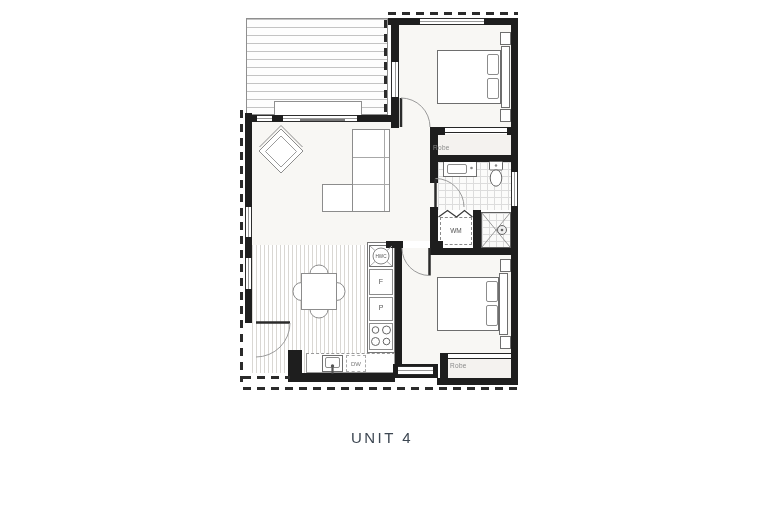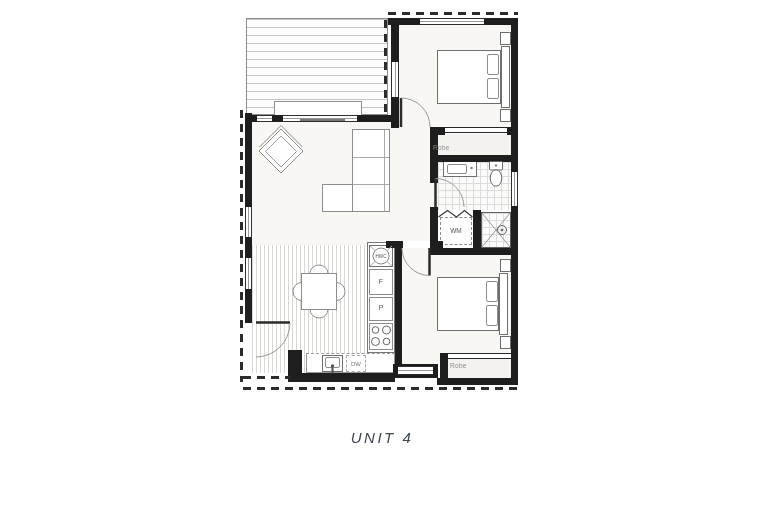--- a/index.html
+++ b/index.html
@@ -178,15 +178,15 @@
     <path d="M259.5,147 L281,125.5 L302.5,147" fill="none" stroke="#8c8c8c" stroke-width="1"></path>
   </svg>
 
   <div class="a lbl" style="left:433px;top:144px;width:30px;">Robe</div>
   <div class="a lbl" style="left:450px;top:362px;width:30px;">Robe</div>
   <div class="a klbl" style="left:369px;top:252.5px;width:24px;font-size:4.6px;line-height:7px;">HWC</div>
   <div class="a klbl" style="left:369px;top:277px;width:24px;">F</div>
   <div class="a klbl" style="left:369px;top:303px;width:24px;">P</div>
   <div class="a klbl" style="left:440px;top:226px;width:32px;font-size:6.5px;">WM</div>
   <div class="a klbl" style="left:346px;top:359px;width:20px;font-size:6px;color:#777;">DW</div>
-  <div class="a title" style="left:282px;top:429px;width:200px;height:18px;font-style:italic;">UNIT 4</div>
+  <div class="a title" style="left:282px;top:429px;width:200px;height:18px;">UNIT 4</div>
 
 </div>
 
 </body></html>

